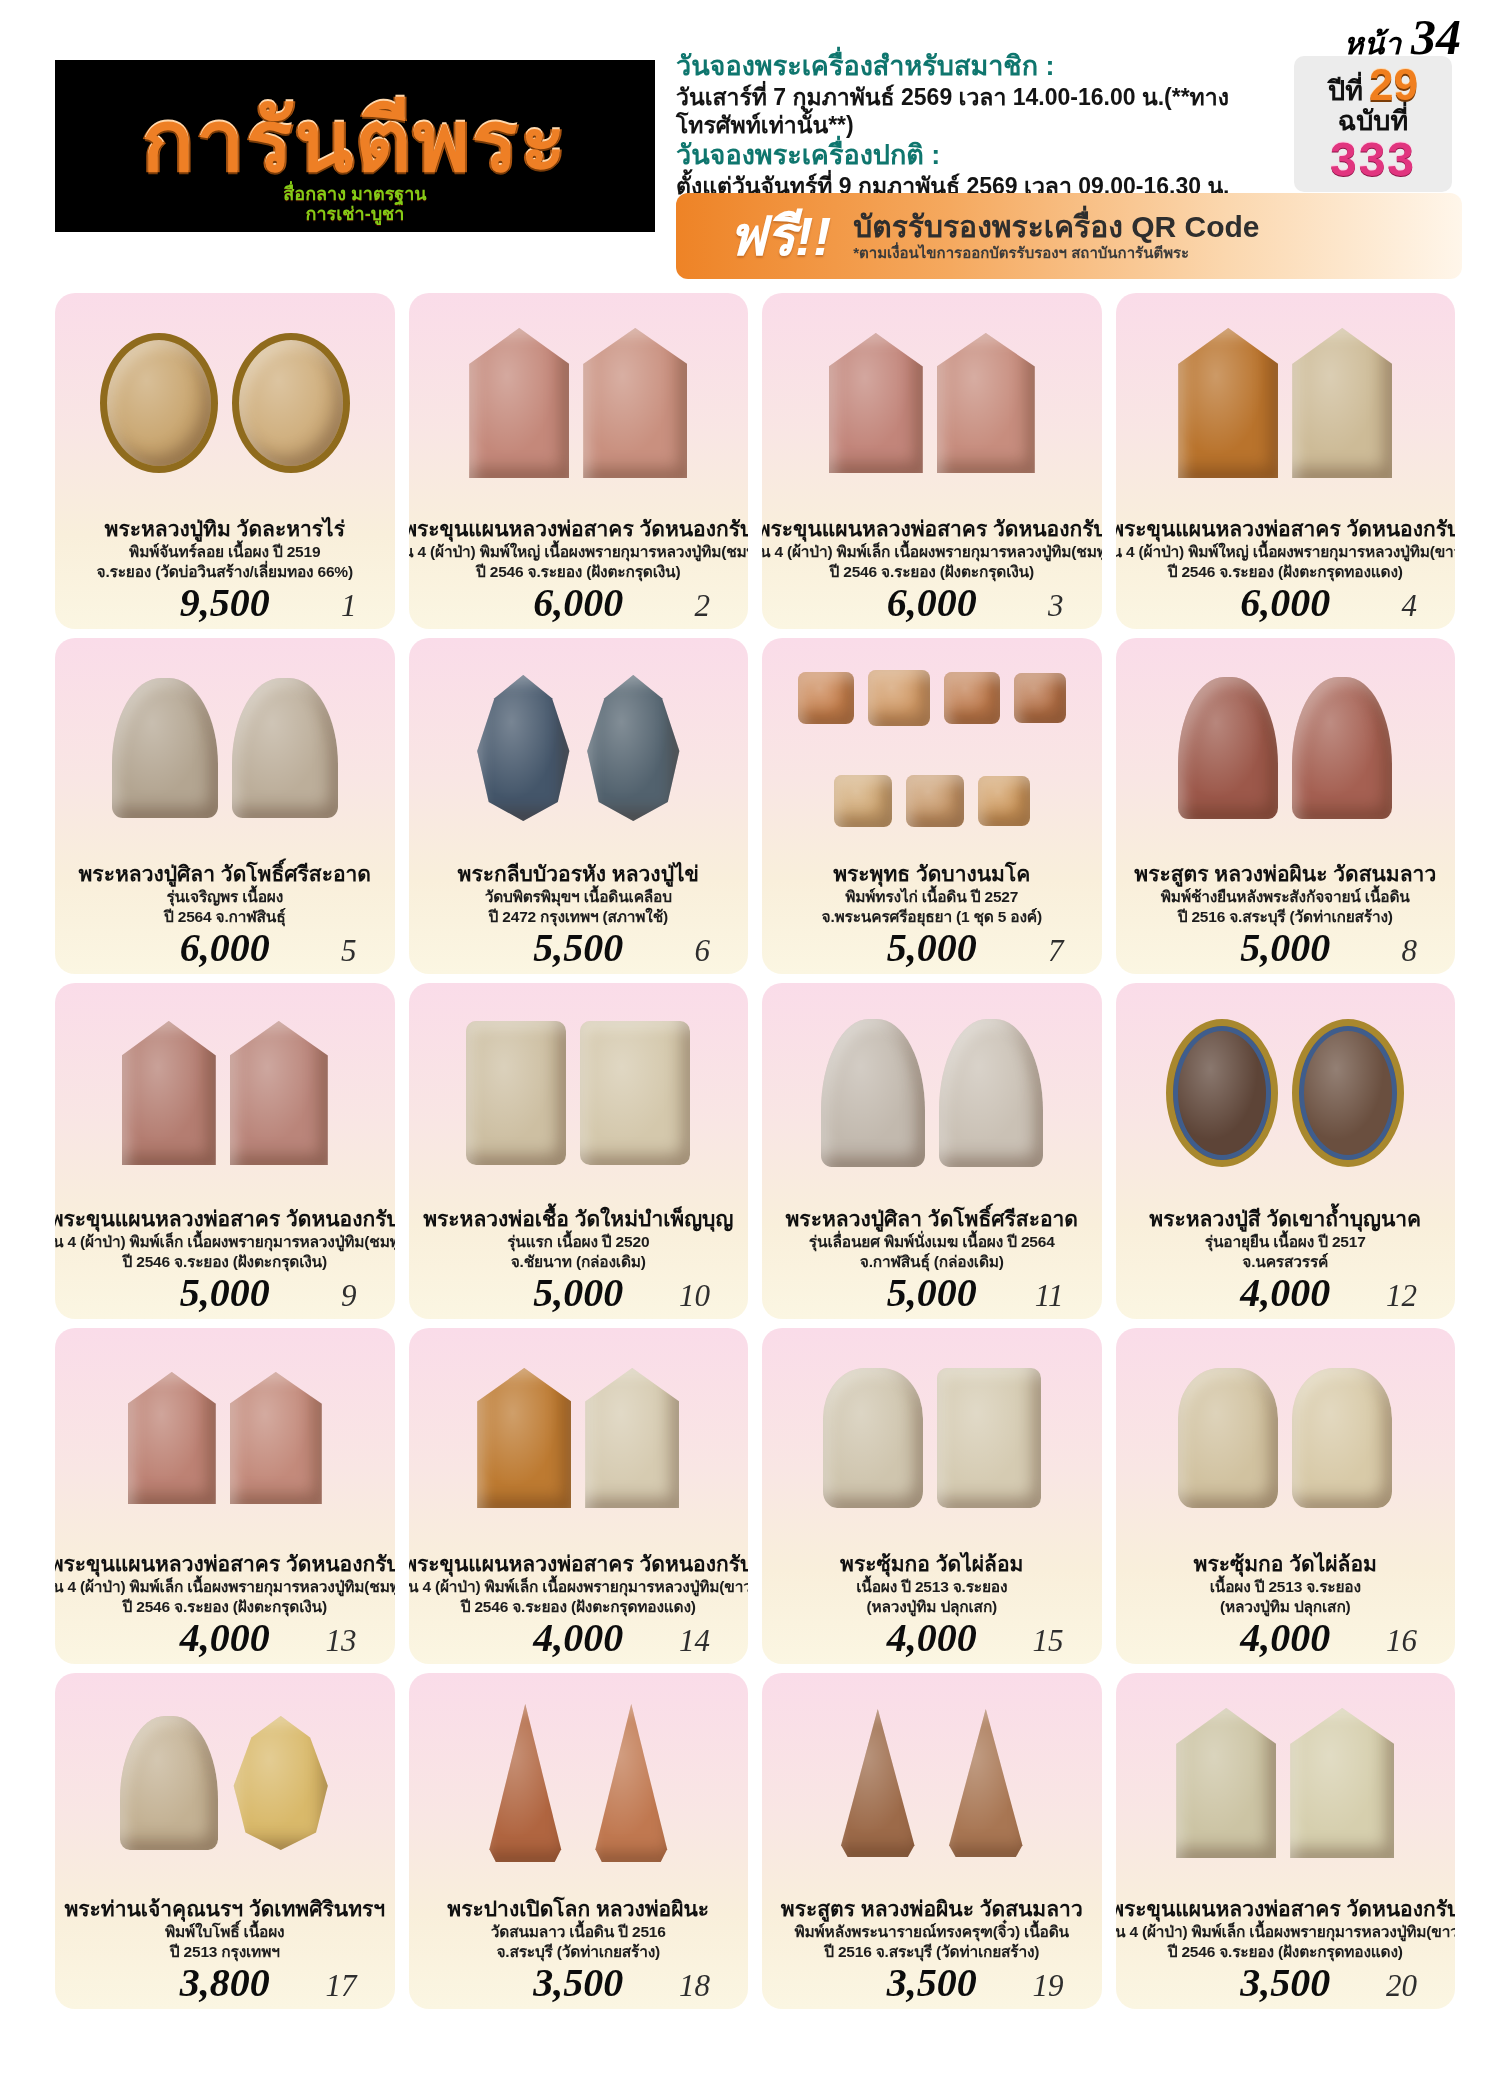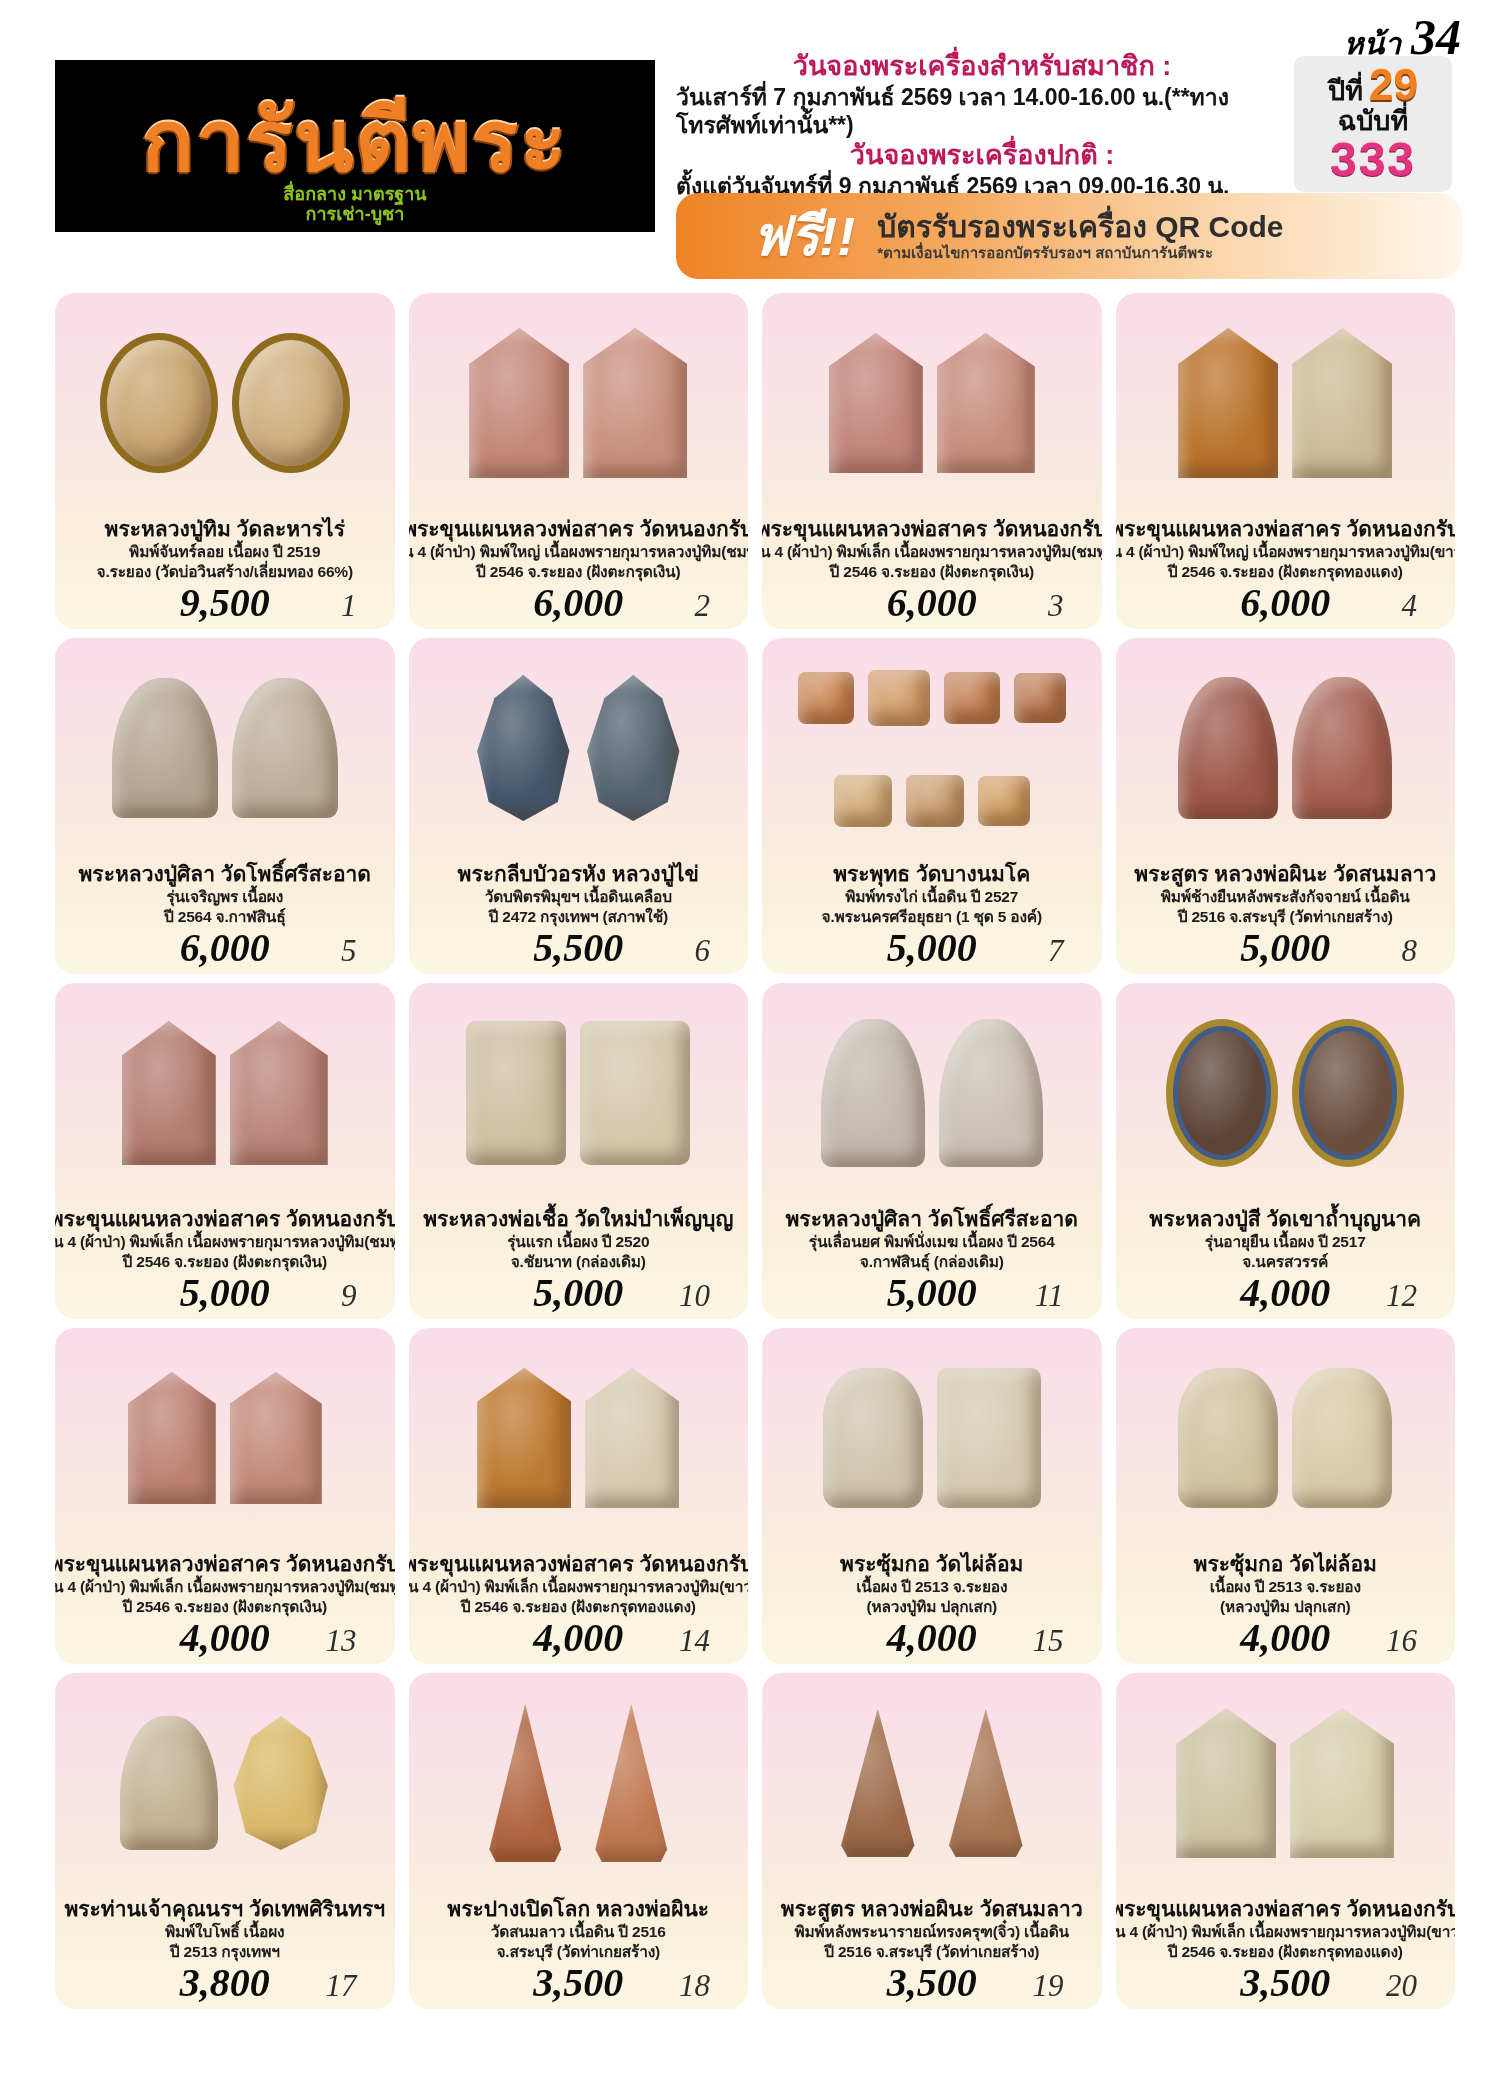--- a/index.html
+++ b/index.html
@@ -14,34 +14,34 @@
 
   .logo-box{position:absolute;left:55px;top:60px;width:600px;height:172px;background:#000;
     display:flex;flex-direction:column;align-items:center;justify-content:flex-end;padding-bottom:8px;box-sizing:border-box;}
   .logo-title{font-size:86px;line-height:0.95;font-weight:900;color:#ee7f25;letter-spacing:2px;
     text-shadow:0 2px 0 #7a3c08,0 -2px 0 #ffd9ae,2px 0 0 #aa5410,-2px 0 0 #aa5410;}
   .logo-bottom{display:flex;align-items:flex-end;gap:14px;margin-top:2px;}
   .logo-url{color:#f28522;font-size:36px;font-weight:900;letter-spacing:1px;text-shadow:0 1px 0 #5a2c05;}
   .logo-tagline{color:#84cc16;font-size:18px;font-weight:bold;line-height:1.08;text-align:center;text-shadow:0 1px 0 #400;}
 
   .dates{position:absolute;left:676px;top:50px;width:612px;line-height:1.22;}
-  .dates .red{color:#be185d;font-size:27px;font-weight:bold;text-align:center;}
+  .dates .red{color:#0f766e;font-size:27px;font-weight:bold;}
   .dates .blk{color:#141414;font-size:23px;font-weight:bold;}
 
   .issue-box{position:absolute;top:56px;right:44px;width:158px;height:136px;background:#ececec;
     border-radius:10px;display:flex;flex-direction:column;align-items:center;justify-content:center;line-height:1.02;}
   .issue-year{display:flex;align-items:baseline;gap:6px;}
   .issue-year .lbl,.issue-no-lbl{font-size:27px;font-weight:bold;color:#111;}
   .issue-year .val{font-size:44px;font-weight:900;color:#f07f1f;text-shadow:0 2px 0 #7a3c08,0 -1px 0 #ffd9ae;}
   .issue-no-val{font-size:48px;font-weight:900;color:#e1357f;letter-spacing:2px;
     text-shadow:0 1px 0 #8a1145,0 -1px 1px #ffc9e2;}
 
-  .banner{position:absolute;left:676px;top:193px;width:786px;height:86px;border-radius:22px;
+  .banner{position:absolute;left:676px;top:193px;width:786px;height:86px;border-radius:12px;
     background:linear-gradient(90deg,#ee8326 0%,#f5a95f 35%,#fbd7ae 70%,#fff6ea 100%);
-    display:flex;align-items:center;gap:22px;padding-left:76px;box-sizing:border-box;}
+    display:flex;align-items:center;gap:22px;padding-left:52px;box-sizing:border-box;}
   .banner-free{color:#ffffff;font-size:54px;font-weight:900;font-style:italic;text-shadow:0 2px 2px rgba(120,50,0,.35);}
   .banner-col{display:flex;flex-direction:column;line-height:1.1;}
   .banner-text{color:#2e2e2e;font-size:30px;font-weight:bold;}
   .banner-note{color:#3a3a3a;font-size:15px;font-weight:bold;margin-top:2px;}
 
   
   .grid{position:absolute;left:55px;top:293px;width:1400px;
     display:grid;grid-template-columns:repeat(4,1fr);grid-auto-rows:336px;gap:9px 14px;}
   .card{border-radius:20px;overflow:hidden;display:flex;flex-direction:column;box-sizing:border-box;
     background:linear-gradient(180deg,#fadce9 0%,#f9e6e4 42%,#f9efdb 72%,#fbf6e2 100%);}

